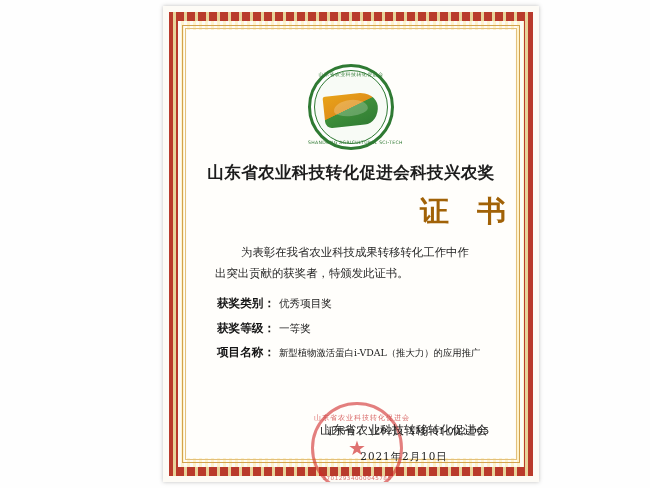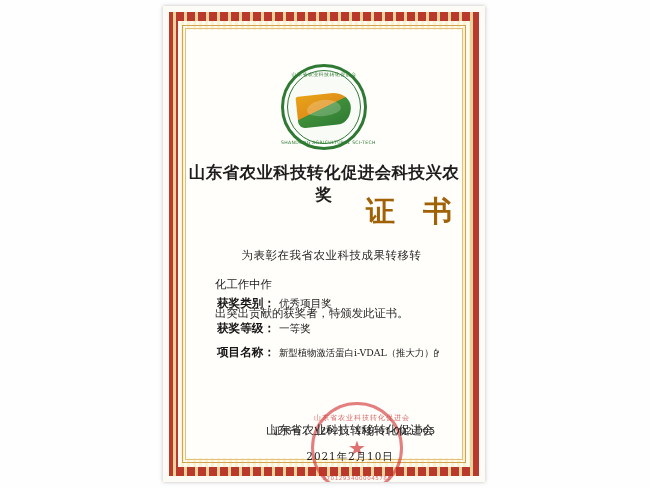--- a/index.html
+++ b/index.html
@@ -26,21 +26,21 @@
     position: absolute;
     inset: 0;
     background: #fefefe;
   }
 
   
   .certificate {
     position: absolute;
     left: 163px;
     top: 6px;
-    width: 322px;
+    width: 376px;
     height: 476px;
     background: #fdfbf6;
     box-shadow: 0 0 4px rgba(0,0,0,0.25);
     overflow: hidden;
   }
 
   
   .border-outer {
     position: absolute;
     left: 6px;
@@ -195,23 +195,23 @@
     letter-spacing: 9px;
     text-indent: 9px;
   }
 
   
   .body-text {
     position: absolute;
     left: 28px;
     right: 40px;
     top: 212px;
-    font-family: Liberation Mono, monospace;
+    font-family: Liberation Serif, serif;
     font-size: 11.4px;
-    line-height: 29px;
+    line-height: 21px;
     color: #1f1f1f;
     text-align: justify;
   }
   .body-text .indent { display: inline-block; width: 26px; }
 
   
   .fields {
     position: absolute;
     left: 30px;
     right: 22px;

